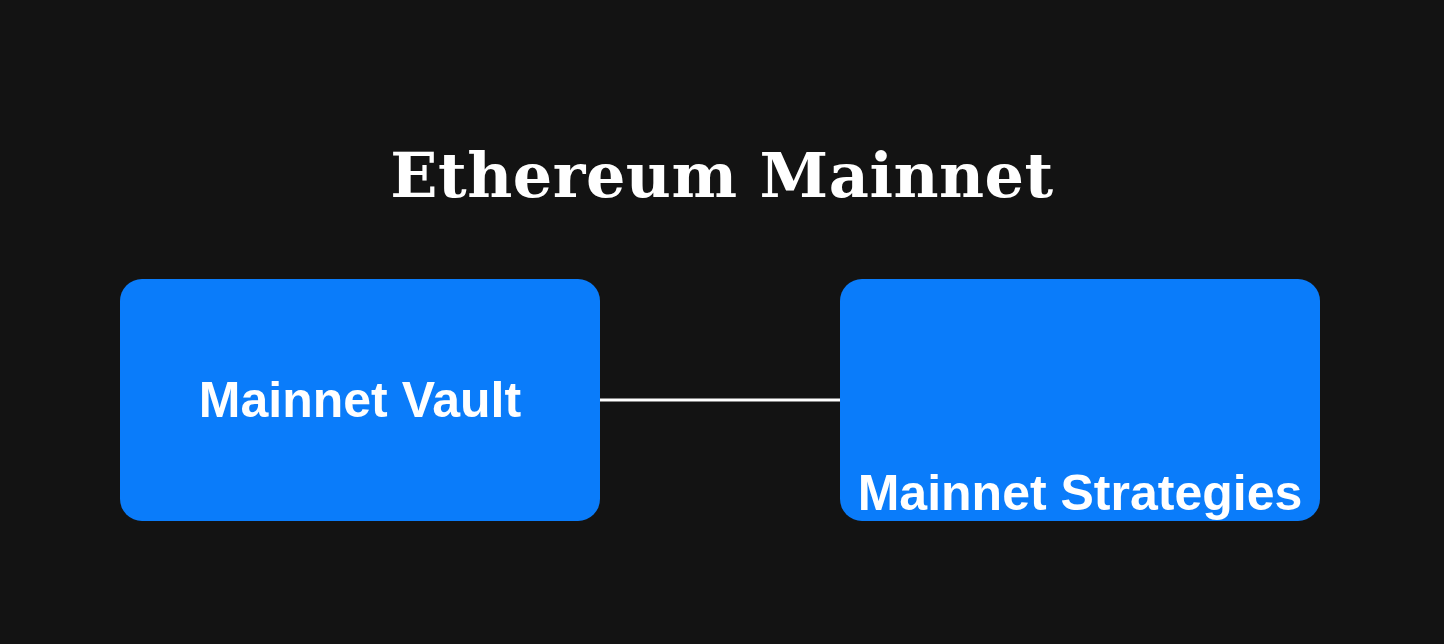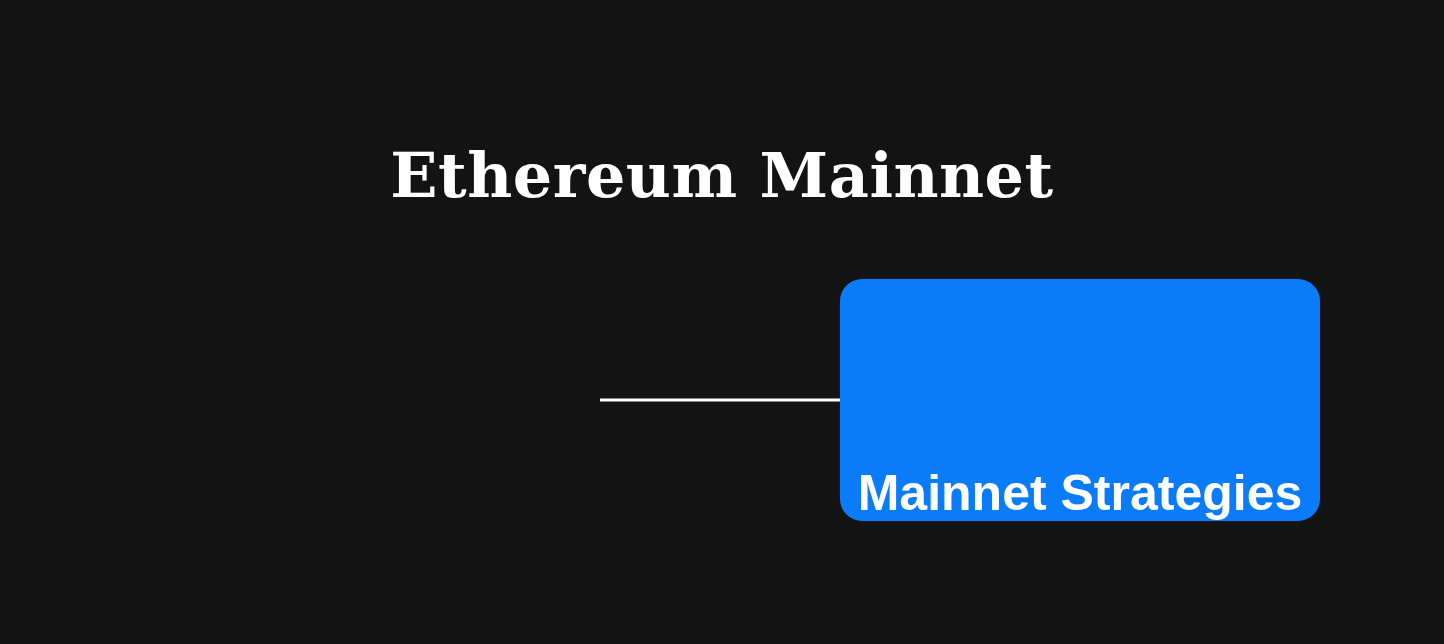--- a/index.html
+++ b/index.html
@@ -84,18 +84,21 @@
 <body>
 
 <div id="diagram-canvas">
 
   <div class="cluster-title">Ethereum Mainnet</div>
 
   <svg class="edge-layer" width="1444" height="644" viewBox="0 0 1444 644" xmlns="http://www.w3.org/2000/svg">
     <line class="edge-line" x1="600" y1="400" x2="840" y2="400" stroke="#ffffff" stroke-width="3" stroke-linecap="butt"></line>
   </svg>
 
+  <div class="node left">
+    <span class="node-label">Mainnet Vault</span>
+  </div>
 
   <div class="node right">
     <span class="node-label">Mainnet Strategies</span>
   </div>
 
 </div>
 
 </body></html>

